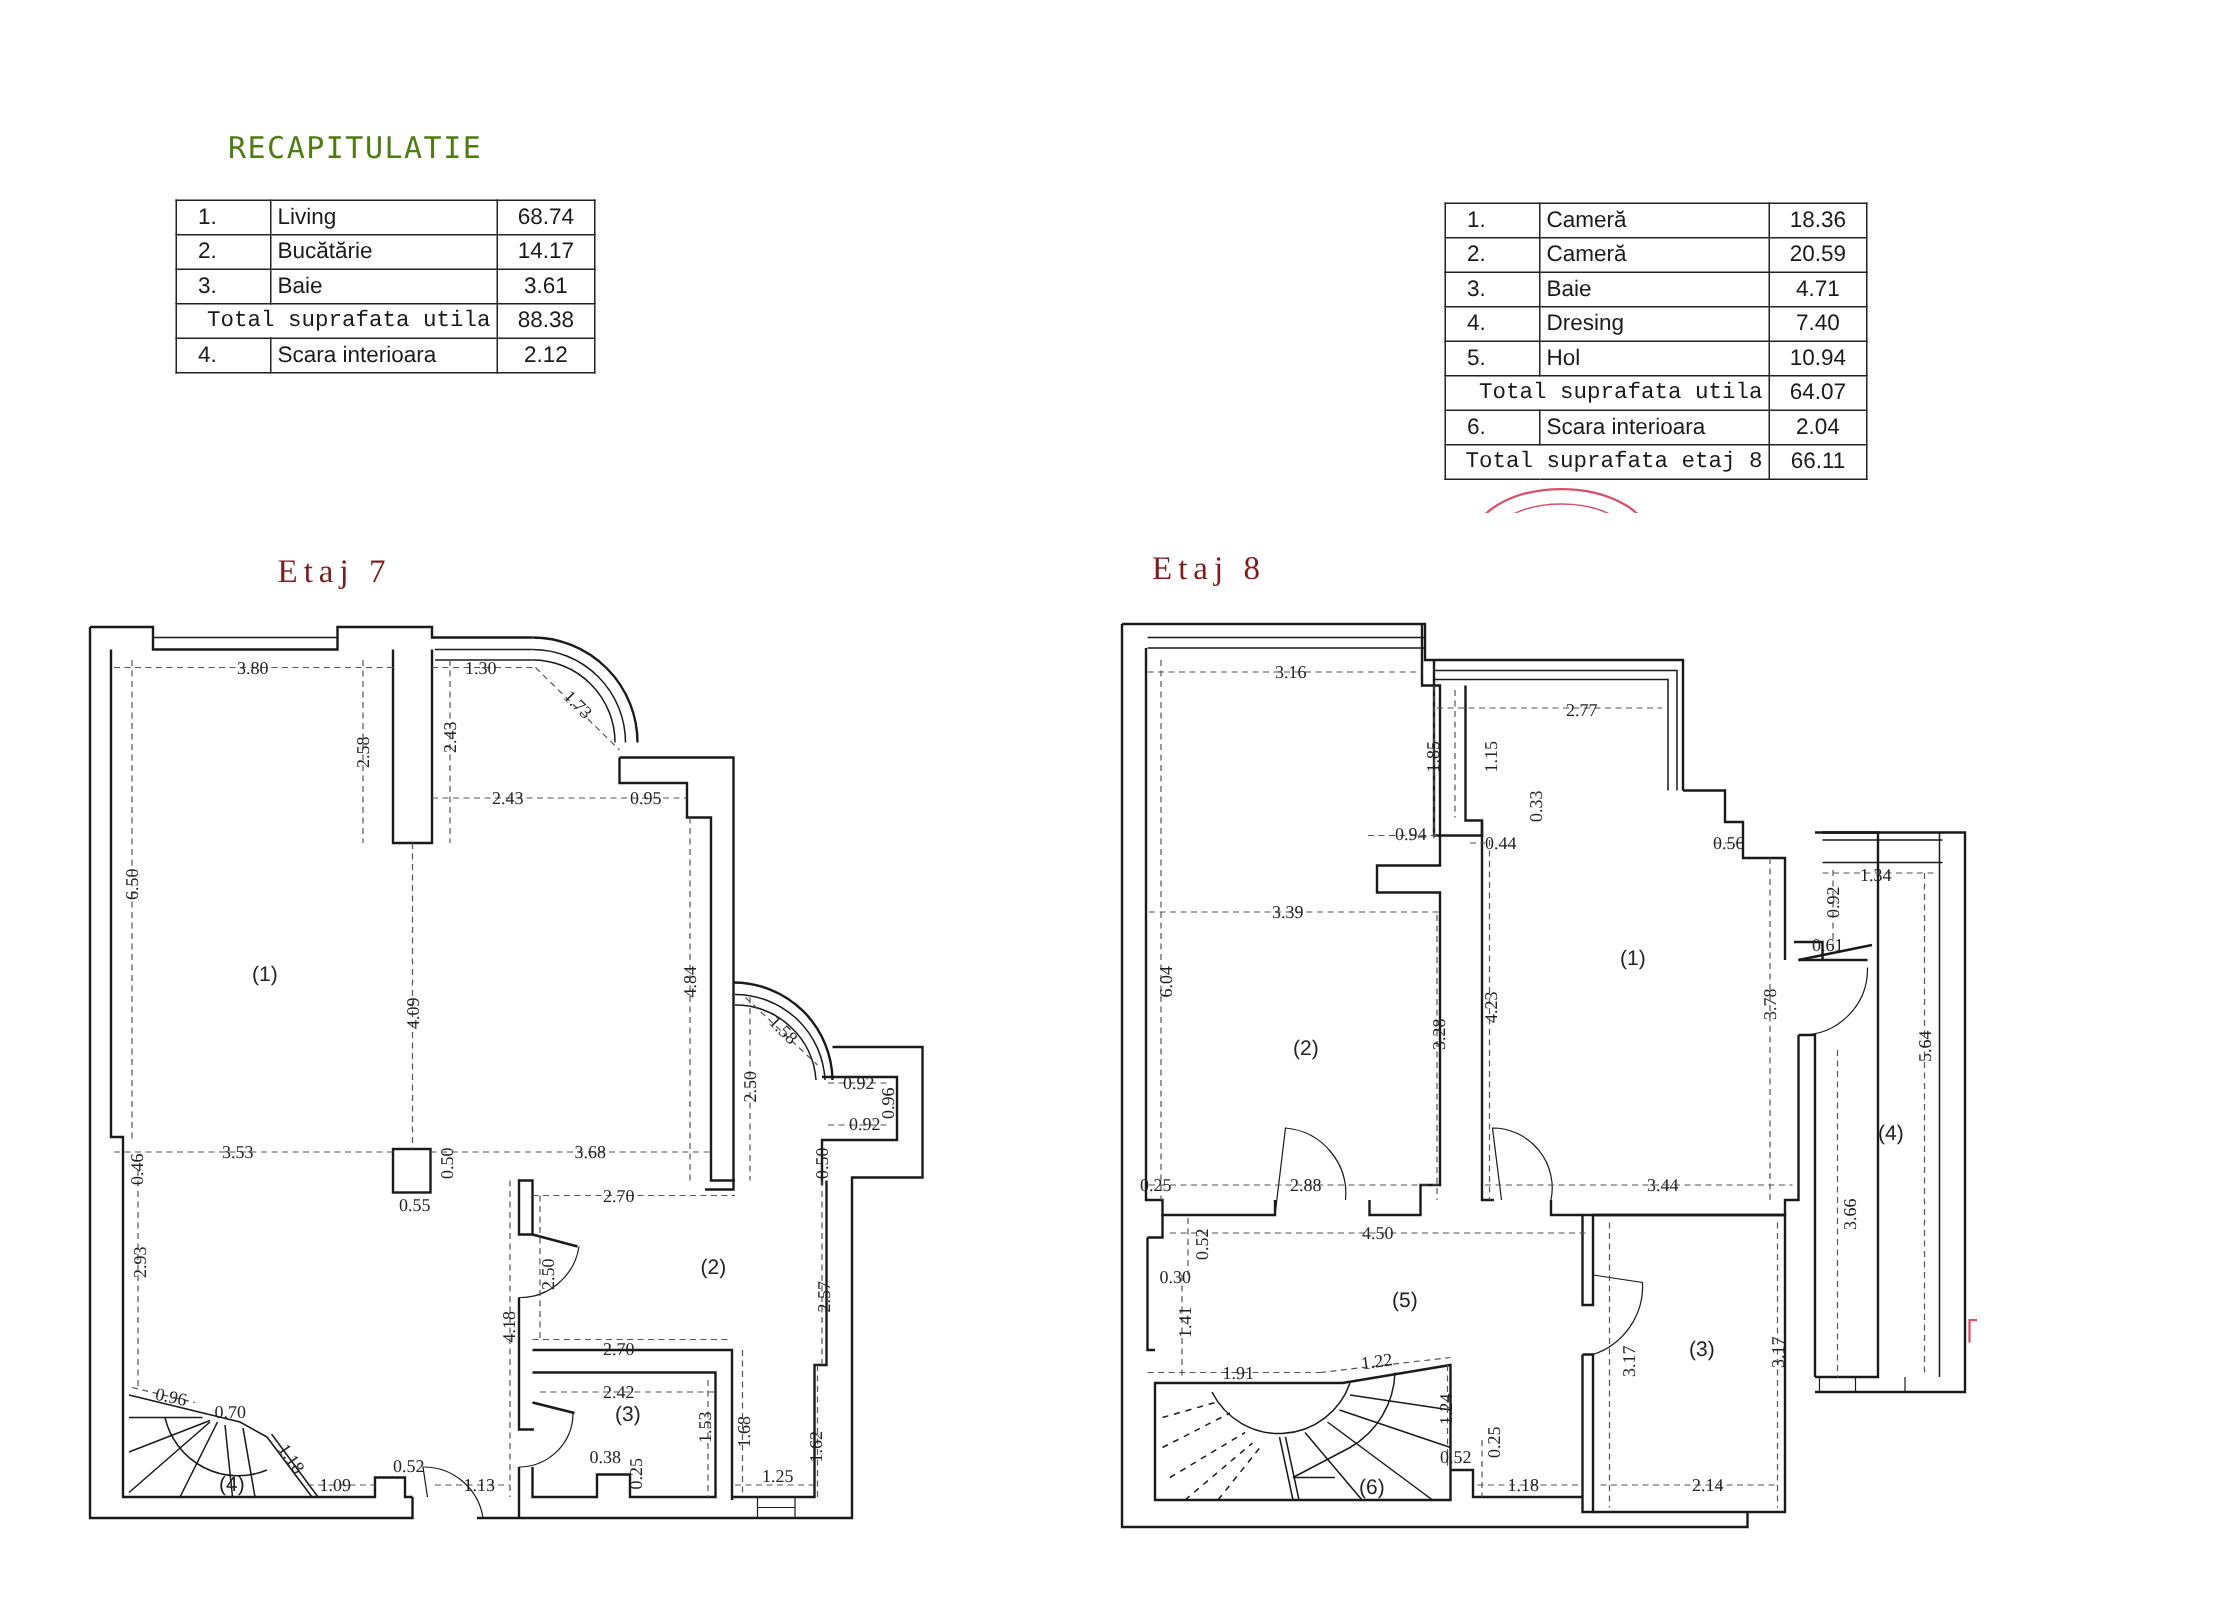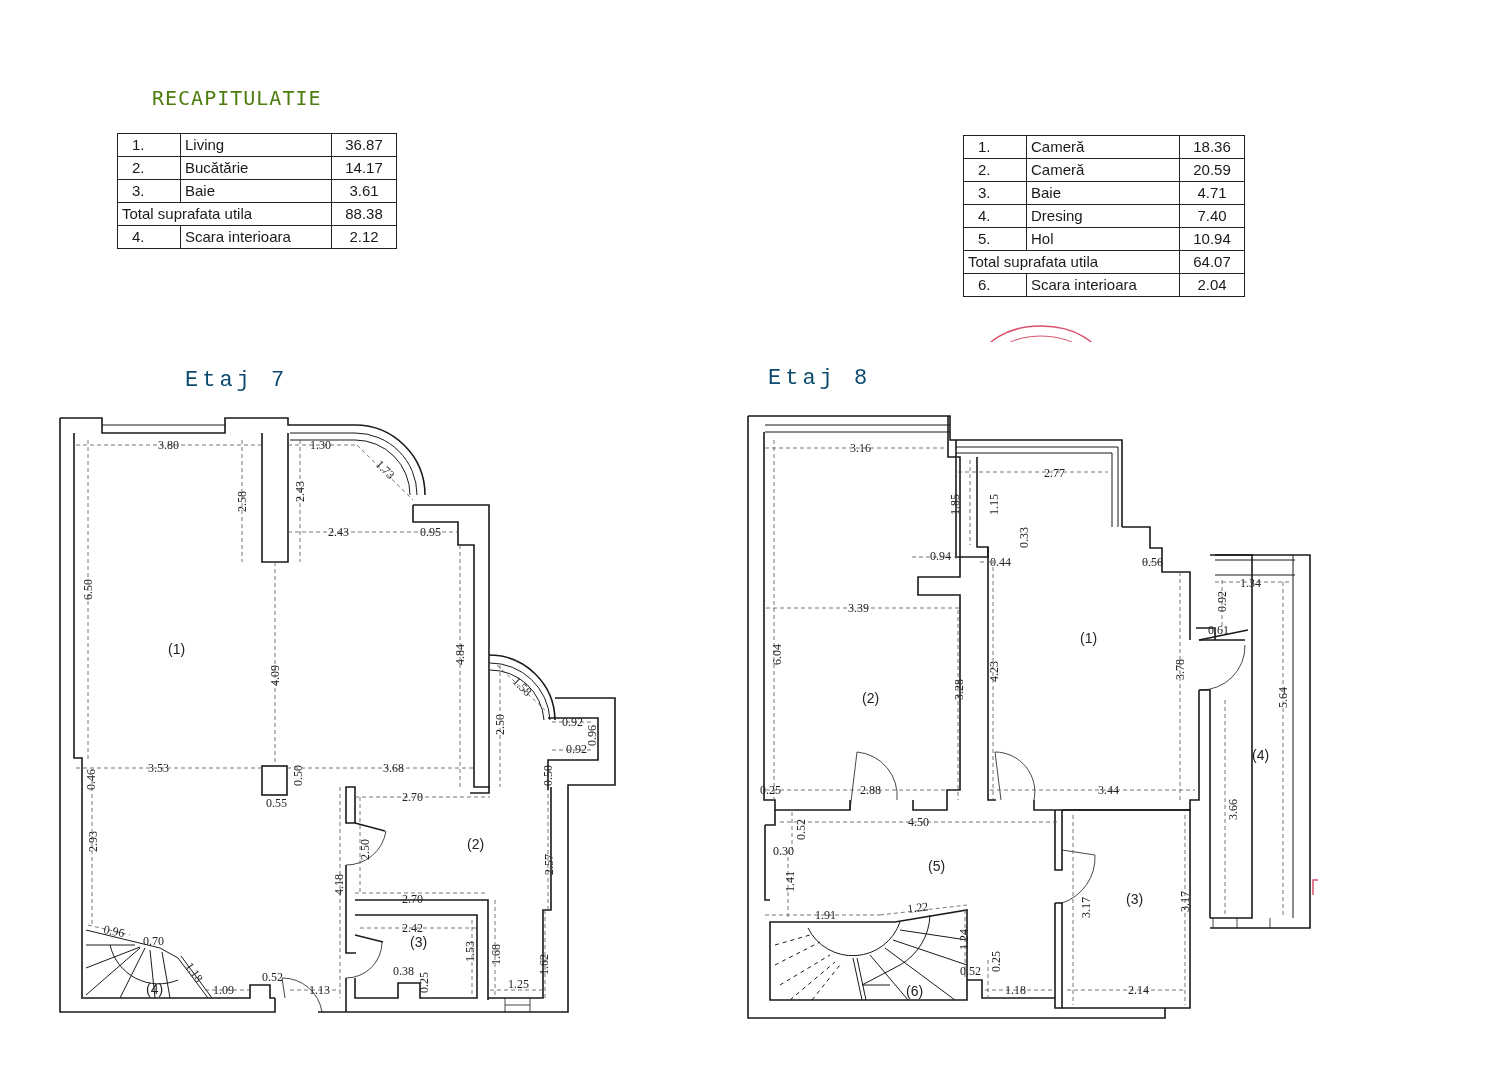--- a/index.html
+++ b/index.html
@@ -1,40 +1,40 @@
 <!DOCTYPE html>
 <html><head>
 <meta charset="utf-8">
 <style>
   html, body { margin:0; padding:0; background:#ffffff; }
   body { width:1485px; height:1080px; position:relative; overflow:hidden; font-family:"Liberation Sans", sans-serif; color:#1a1a1a; }
   .recap-title { position:absolute; left:152px; top:86px; font-family:"DejaVu Sans Mono", monospace; font-size:20px; letter-spacing:1px; color:#4d7c0f; font-weight:400; }
-  .floor-title { position:absolute; font-family:Liberation Mono, monospace; font-size:22px; letter-spacing:4px; color:#0c4a6e; }
+  .floor-title { position:absolute; font-family:Liberation Serif, serif; font-size:22px; letter-spacing:4px; color:#7f1d1d; }
   table.summary { position:absolute; border-collapse:collapse; font-family:"Liberation Sans", sans-serif; font-size:15px; }
   table.summary td { border:1.5px solid #222; padding:0 4px; height:22px; line-height:20px; }
   table.summary td.num { width:44px; text-align:left; padding-left:14px; }
   table.summary td.name { text-align:left; }
   table.summary td.val { text-align:center; width:56px; }
-  table.summary tr.total td.label { text-align:left; }
+  table.summary tr.total td.label { text-align:right;font-family:Liberation Mono, monospace; }
   svg.plan { position:absolute; left:0; top:0; }
   .plan text { font-family:"Liberation Serif", serif; font-size:12px; fill:#222; }
   .plan text.room { font-family:"Liberation Sans", sans-serif; font-size:14px; }
   .stamp { position:absolute; left:976px; top:322px; width:130px; height:20px; overflow:hidden; }
 </style>
 </head>
 <body>
 
 <div class="recap-title">RECAPITULATIE</div>
 
 <table class="summary" style="left:117px; top:133px; width:280px;">
   <tbody>
       <tr>
     <td class="num">1.</td>
     <td class="name">Living</td>
-    <td class="val">36.87</td>
+    <td class="val">68.74</td>
   </tr>
   <tr>
     <td class="num">2.</td>
     <td class="name">Bucătărie</td>
     <td class="val">14.17</td>
   </tr>
   <tr>
     <td class="num">3.</td>
     <td class="name">Baie</td>
     <td class="val">3.61</td>
@@ -79,20 +79,24 @@
     <td class="val">10.94</td>
   </tr>
   <tr class="total">
     <td class="label" colspan="2">Total suprafata utila</td>
     <td class="val">64.07</td>
   </tr>
   <tr>
     <td class="num">6.</td>
     <td class="name">Scara interioara</td>
     <td class="val">2.04</td>
+  </tr>
+  <tr class="total">
+    <td class="label" colspan="2">Total suprafata etaj 8</td>
+    <td class="val">66.11</td>
   </tr>
 </tbody>
   </table>
 
 <div class="stamp">
   <svg width="130" height="40" viewBox="0 0 130 40">
     <ellipse cx="65" cy="40" rx="60" ry="36" fill="none" stroke="#d9506a" stroke-width="1.5"></ellipse>
     <ellipse cx="65" cy="40" rx="48" ry="26" fill="none" stroke="#d9506a" stroke-width="1"></ellipse>
   </svg>
 </div>

